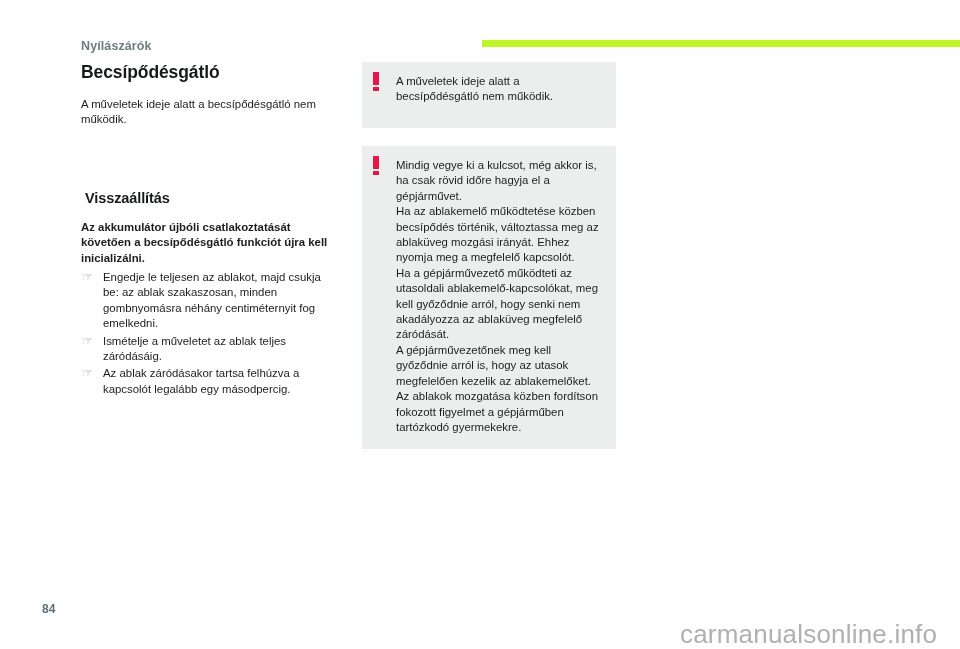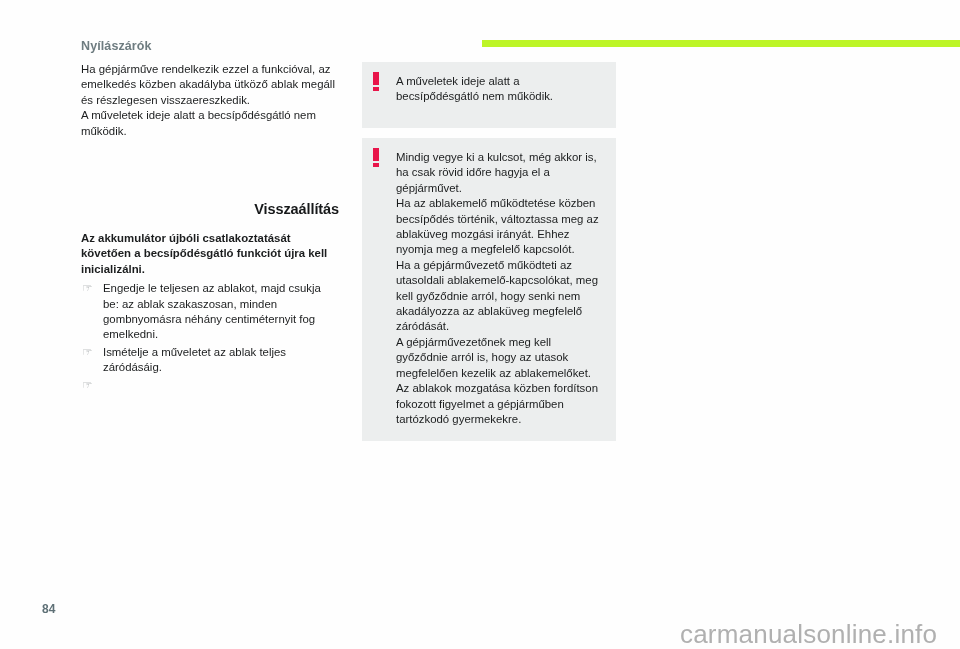--- a/index.html
+++ b/index.html
@@ -64,26 +64,25 @@
   }
 
   h1.title {
     margin: 0 0 14px 0;
     font-size: 17.5px;
     font-weight: bold;
     color: #17191a;
     letter-spacing: -0.1px;
   }
   h2.subtitle {
-    margin: 0 0 14px 16px;
+    margin: 0 0 14px 4px;
     font-size: 14.5px;
     font-weight: bold;
     color: #17191a;
     letter-spacing: -0.1px;
-    text-align: right;
   }
   .para {
     margin: 0;
     font-size: 11.4px;
     line-height: 15.4px;
     color: #1b1d1e;
   }
   .para + .para { margin-top: 0; }
 
   .section-gap { height: 62px; }
@@ -143,21 +142,21 @@
     height: 4px;
     background: #e8154a;
   }
   .warn-box p {
     margin: 0;
     font-size: 11.4px;
     line-height: 15.4px;
     color: #1b1d1e;
   }
   .warn-box-1 { min-height: 66px; }
-  .warn-box-2 { min-height: 297px; margin-top: 10px; }
+  .warn-box-2 { min-height: 297px; margin-top: 18px; }
 
   
   .folio {
     position: absolute;
     left: 42px;
     top: 602px;
     font-size: 12px;
     font-weight: bold;
     color: #5e7076;
   }
@@ -174,23 +173,23 @@
 </head>
 <body>
 
 <div class="page">
   <div class="sheet">
 
     <div class="running-head">Nyílászárók</div>
     <div class="green-rule"></div>
 
     <div class="col-left">
+      <h1 class="title">Becsípődésgátló</h1>
 
       <div>
-        <p class="para">Ha gépjárműve rendelkezik ezzel a funkcióval, az emelkedés közben akadályba ütköző ablak megáll és részlegesen visszaereszkedik.</p>
         <p class="para">A műveletek ideje alatt a becsípődésgátló nem működik.</p>
       </div>
 
       <div class="section-gap"></div>
 
       <h2 class="subtitle">Visszaállítás</h2>
 
       <div class="subsection-body">
         <p class="para">Az akkumulátor újbóli csatlakoztatását követően a becsípődésgátló funkciót újra kell inicializálni.</p>
       </div>
@@ -199,20 +198,21 @@
         <li>
           <span class="hand-icon">☞</span>
           <span>Engedje le teljesen az ablakot, majd csukja be: az ablak szakaszosan, minden gombnyomásra néhány centiméternyit fog emelkedni.</span>
         </li>
         <li>
           <span class="hand-icon">☞</span>
           <span>Ismételje a műveletet az ablak teljes záródásáig.</span>
         </li>
         <li>
           <span class="hand-icon">☞</span>
+          <span>Az ablak záródásakor tartsa felhúzva a kapcsolót legalább egy másodpercig.</span>
         </li>
       </ul>
     </div>
 
     <div class="col-right">
 
       <div class="warn-box warn-box-1">
         <span class="bang">
           <span class="bang-stem"></span>
           <span class="bang-dot"></span>

